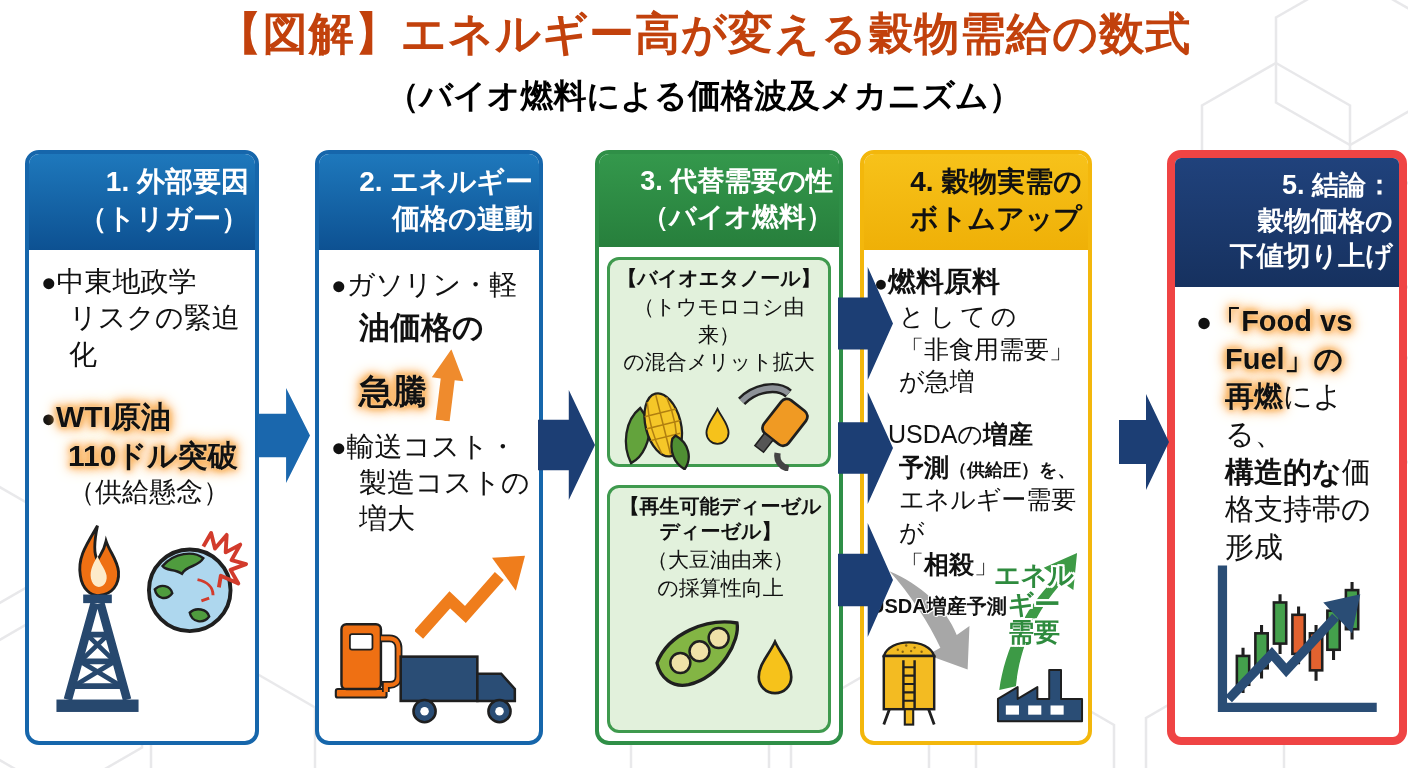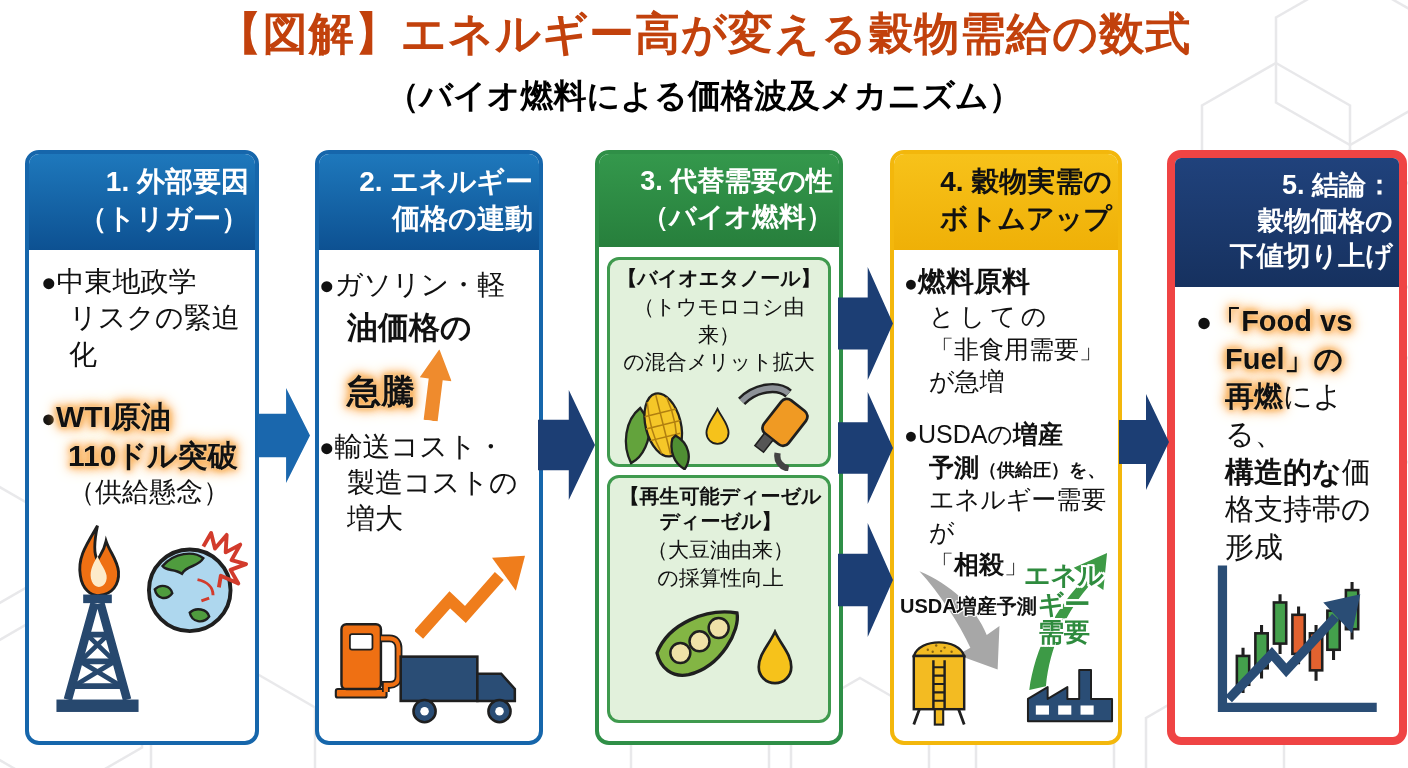--- a/index.html
+++ b/index.html
@@ -17,30 +17,30 @@
   .bullet{white-space:pre-line;text-indent:-1em;padding-left:1em;line-height:1.3;}
   .mk{font-size:0.92em;}
   .b{font-weight:800;}
   .hl{font-weight:900;
       text-shadow:0 0 2px #ffe3bd,0 0 5px #f9b05c,0 0 8px #f8a441,0 0 12px #f8a441,0 0 16px #f9ad55;}
   .pl{white-space:pre-line;}
   
   #c1{left:25px;width:234px;border:4px solid #1666ab;}
   #c2{left:315px;width:228px;border:4px solid #1666ab;}
   #c3{left:595px;width:248px;border:4px solid #2f8f47;}
-  #c4{left:890px;width:232px;border:4px solid #f3b70c;}
+  #c4{left:860px;width:232px;border:4px solid #f3b70c;}
   #c5{left:1167px;width:240px;border:8px solid #ef4444;}
   .hdr.blue{background:linear-gradient(180deg,#1e78bc,#0d5192);color:#fff;font-size:28px;}
   .hdr.green{background:linear-gradient(180deg,#34984c,#277f3c);color:#fff;font-size:27px;}
   .hdr.gold{background:linear-gradient(180deg,#f7c21a,#efb007);color:#111;font-size:28px;}
   .hdr.navy{background:linear-gradient(180deg,#20427c,#16315f);color:#fff;font-size:27px;}
   #c1 .content{padding:14px 8px 0 12px;font-size:28px;}
   #c1 .bullet.second{margin-top:24px;font-size:27px;}
   #c1 .wti{font-size:30px;}
-  #c2 .content{padding:14px 6px 0 0;font-size:28px;}
+  #c2 .content{padding:14px 6px 0 12px;font-size:28px;}
   #c2 .oilbold{font-size:31px;}
   #c2 .kyuto{font-size:34px;}
   #c2 .bullet.second{margin-top:16px;}
   .up-arrow{display:inline-block;width:32px;height:72px;background:#ef8b2d;margin-left:4px;margin-bottom:-8px;
             clip-path:polygon(50% 0,100% 42%,72% 42%,72% 100%,28% 100%,28% 42%,0 42%);
             transform:rotate(7deg);vertical-align:bottom;}
   .gbox{margin:10px 8px 0 8px;background:#e2f1dc;border:3px solid #3f9a4e;border-radius:12px;
         text-align:center;padding:6px 4px;}
   .gbox .btitle{font-weight:800;font-size:20px;line-height:1.25;white-space:pre-line;}
   .gbox .bbody{font-size:21px;line-height:1.3;white-space:pre-line;margin-top:2px;}
@@ -178,21 +178,21 @@
             <path d="M6,26 C24,8 52,4 66,16" stroke="#1f1f1f" stroke-width="13" fill="none"></path>
             <path d="M6,26 C24,8 52,4 66,16" stroke="#8d9298" stroke-width="7" fill="none"></path>
             <g transform="rotate(38 62 52)">
               <rect x="42" y="26" width="40" height="54" rx="9" fill="#f09a23" stroke="#1f1f1f" stroke-width="3.5"></rect>
               <rect x="50" y="80" width="14" height="20" fill="#555" stroke="#1f1f1f" stroke-width="2"></rect>
             </g>
             <path d="M52,92 C50,102 56,110 66,112" stroke="#444" stroke-width="8" fill="none"></path>
           </svg>
         </div>
       </div>
-      <div class="gbox" style="margin-top:8px;height:230px;padding-left:7px;">
+      <div class="gbox" style="margin-top:18px;height:230px;padding-left:7px;">
         <div class="btitle">【再生可能ディーゼル
 ディーゼル】</div>
         <div class="bbody">（大豆油由来）
 の採算性向上</div>
         <div class="icons-row" style="align-items:flex-end;gap:8px;margin-top:10px;">
           <svg width="100" height="84" viewBox="0 0 120 100">
             <path d="M12,62 C26,26 72,8 108,14 C112,34 90,78 50,88 C30,92 16,80 12,62 Z" fill="#83b544" stroke="#1f1f1f" stroke-width="4"></path>
             <circle cx="40" cy="62" r="12" fill="#efe2a8" stroke="#1f1f1f" stroke-width="3"></circle>
             <circle cx="63" cy="48" r="12" fill="#efe2a8" stroke="#1f1f1f" stroke-width="3"></circle>
             <circle cx="86" cy="32" r="12" fill="#efe2a8" stroke="#1f1f1f" stroke-width="3"></circle>

